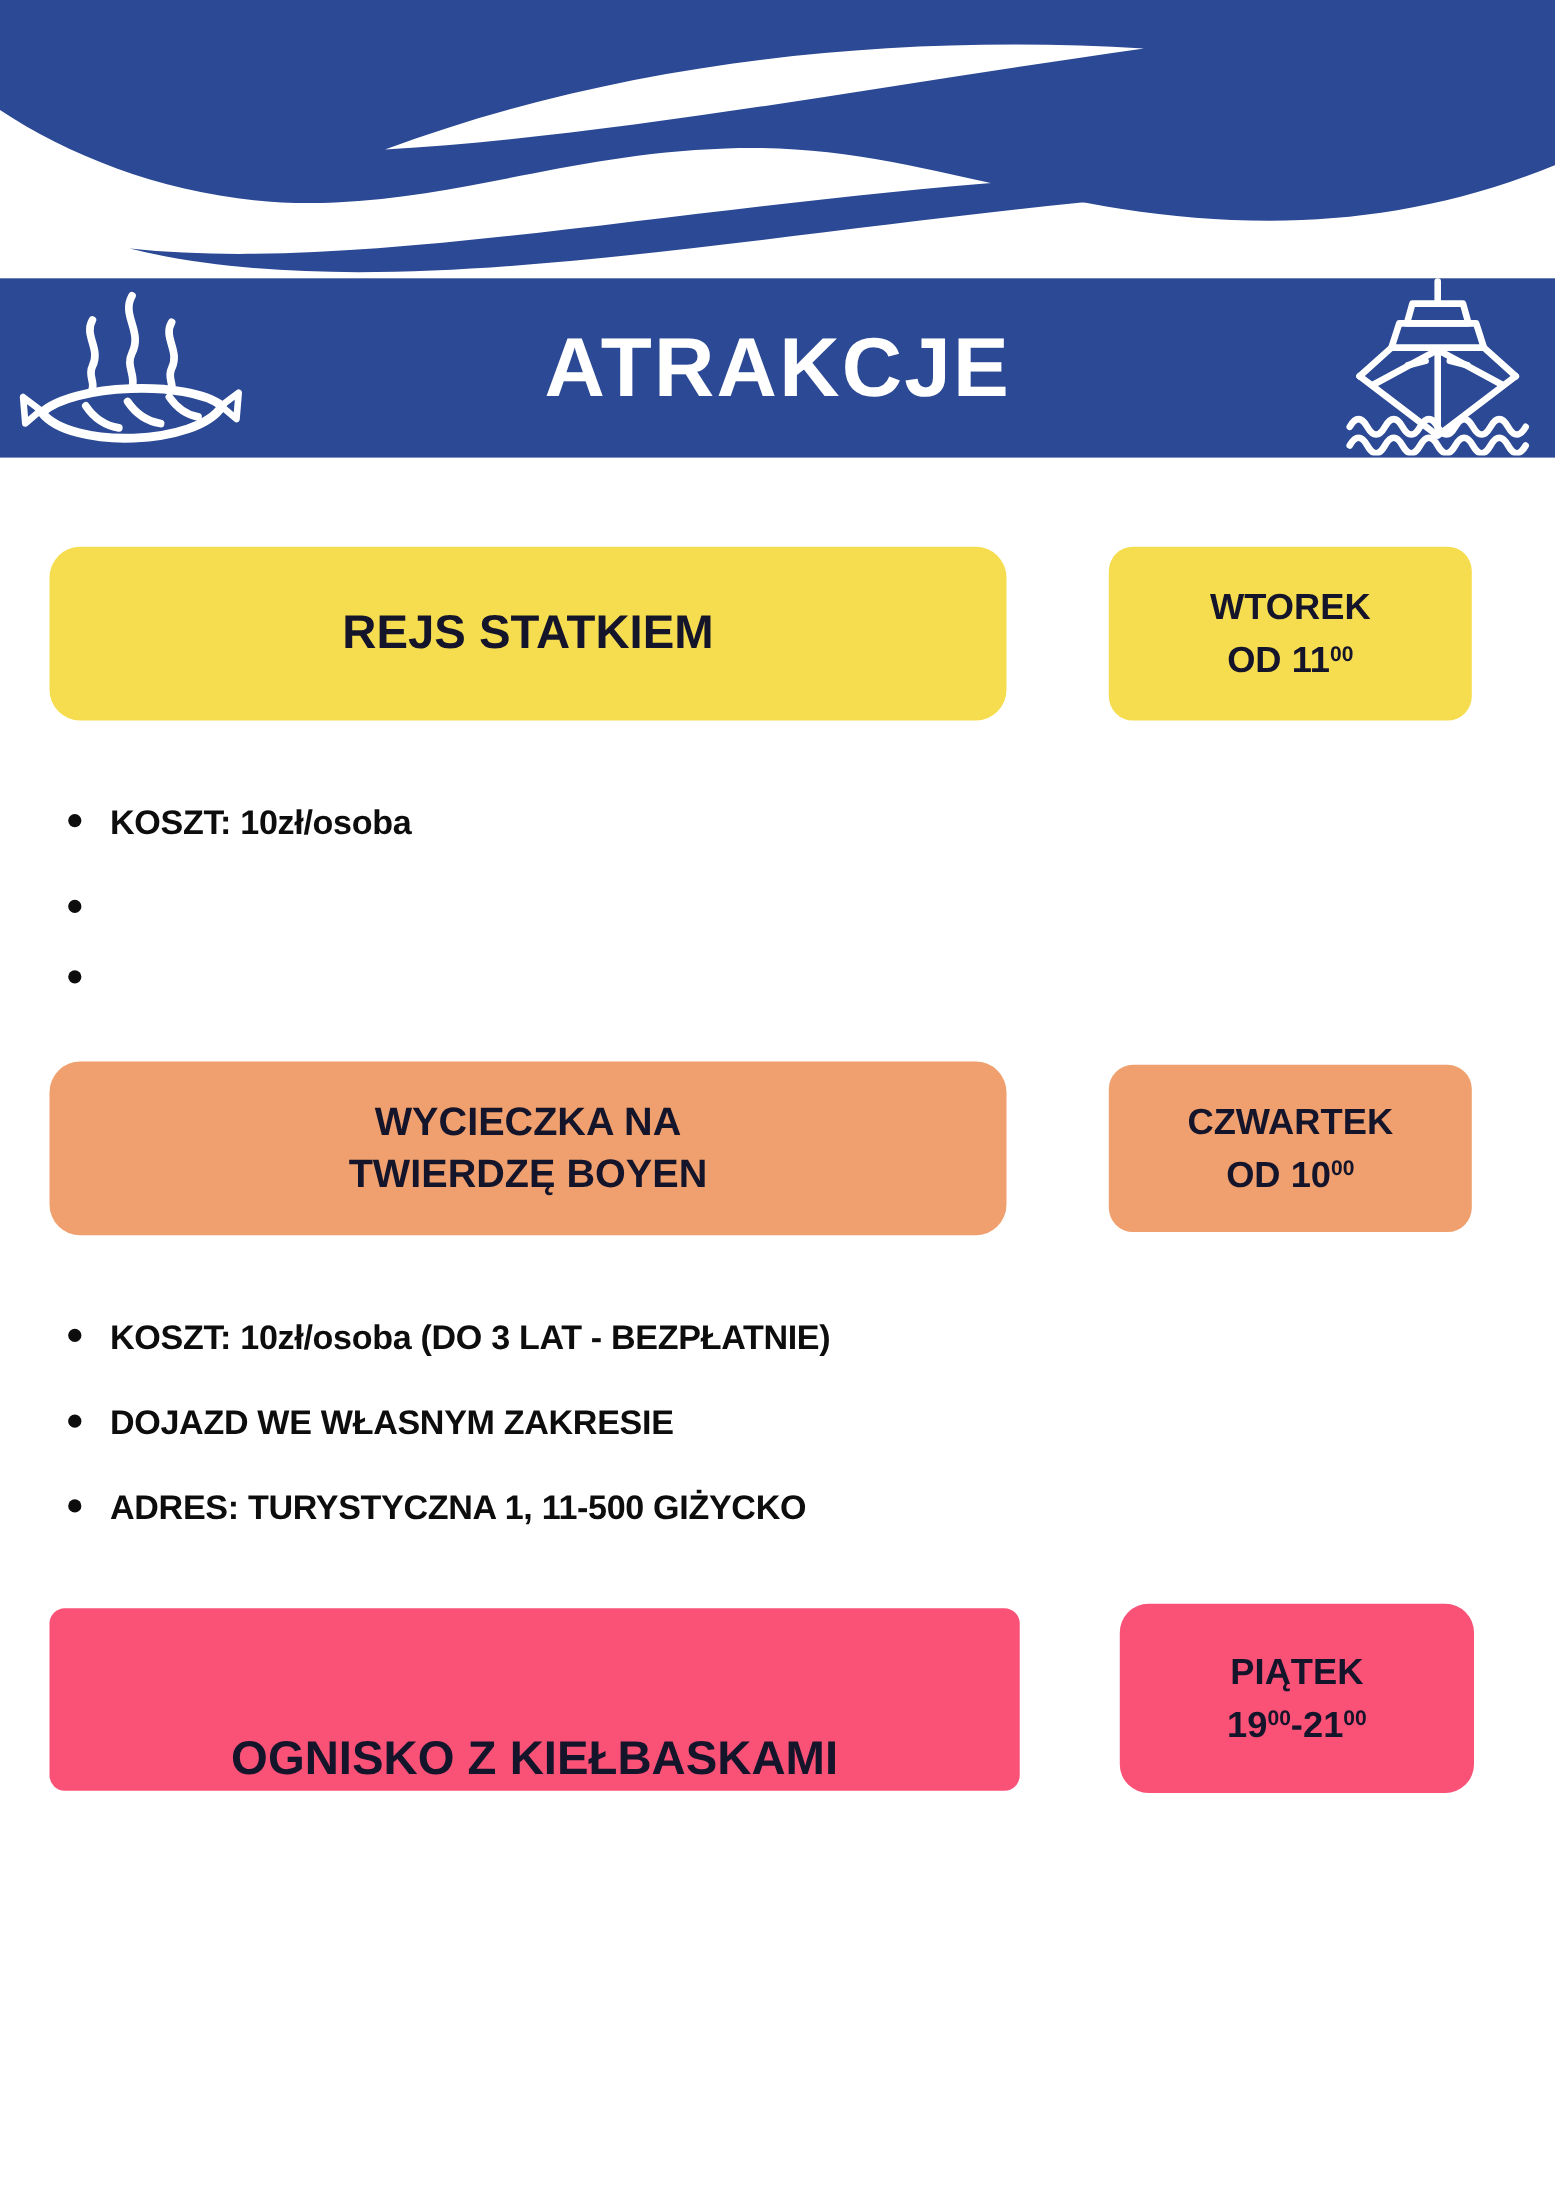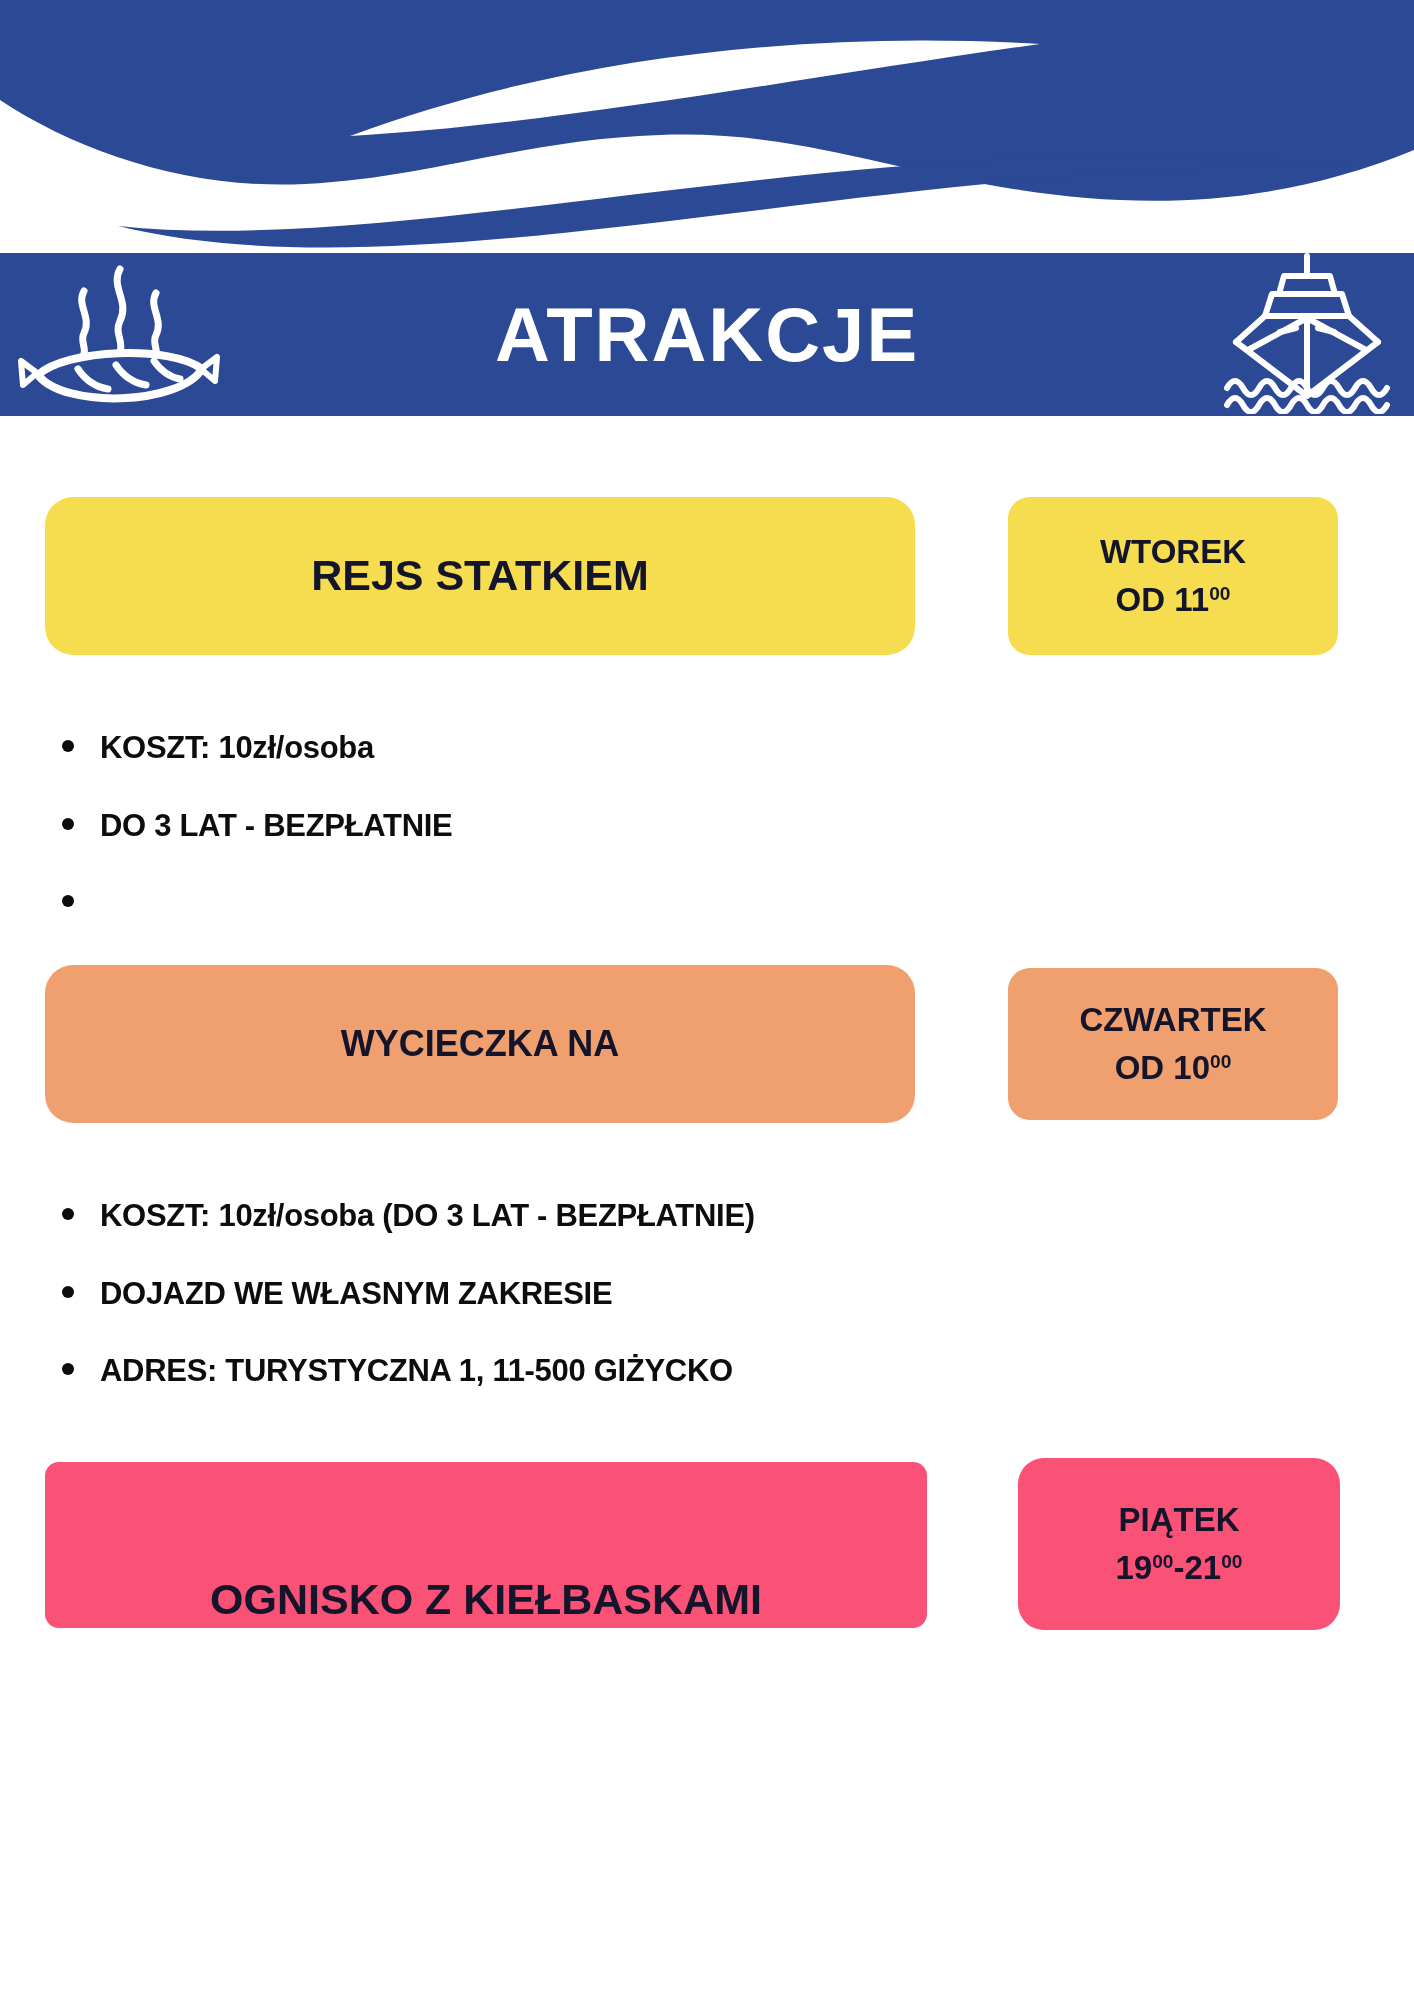--- a/index.html
+++ b/index.html
@@ -98,29 +98,29 @@
       <span>OD 11</span><sup>00</sup>
     </div>
   </div>
   <ul class="bullets b1">
     <li>
       <span class="dot"></span>
       <span>KOSZT: 10zł/osoba</span>
     </li>
     <li>
       <span class="dot"></span>
-      <span>DO 3 LAT - BEZPŁATNIE</span>
     </li>
     <li>
       <span class="dot"></span>
     </li>
   </ul>
 
   <div class="box box-lg box-o-lg" style="background-color: rgb(240, 160, 110);">
     <div>WYCIECZKA NA</div>
+    <div>TWIERDZĘ BOYEN</div>
   </div>
   <div class="box box-sm box-o-sm" style="background-color: rgb(240, 160, 110);">
     <div class="day">CZWARTEK</div>
     <div class="time">
       <span>OD 10</span><sup>00</sup>
     </div>
   </div>
   <ul class="bullets b2">
     <li>
       <span class="dot"></span>

